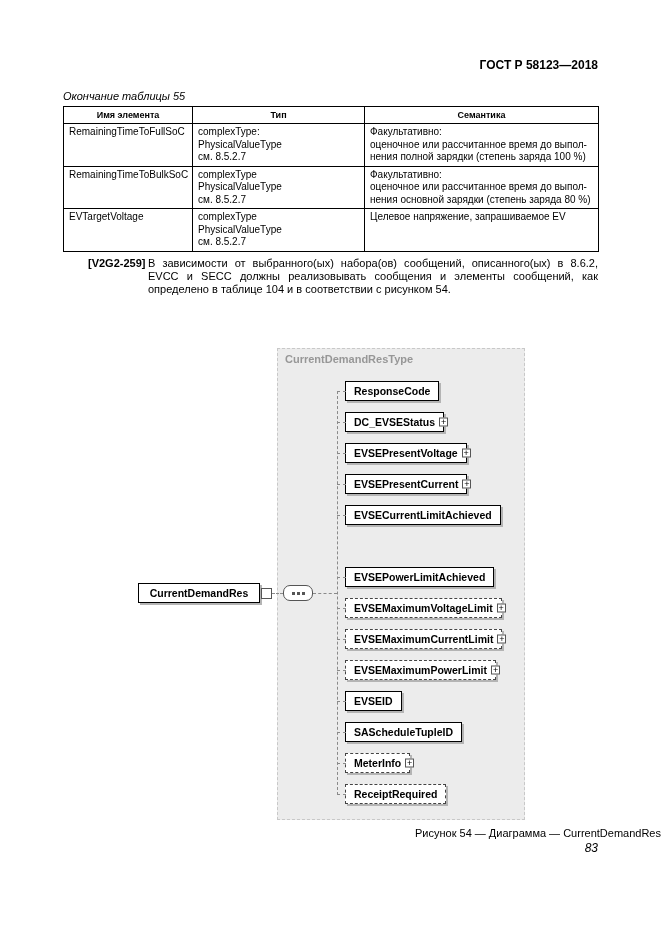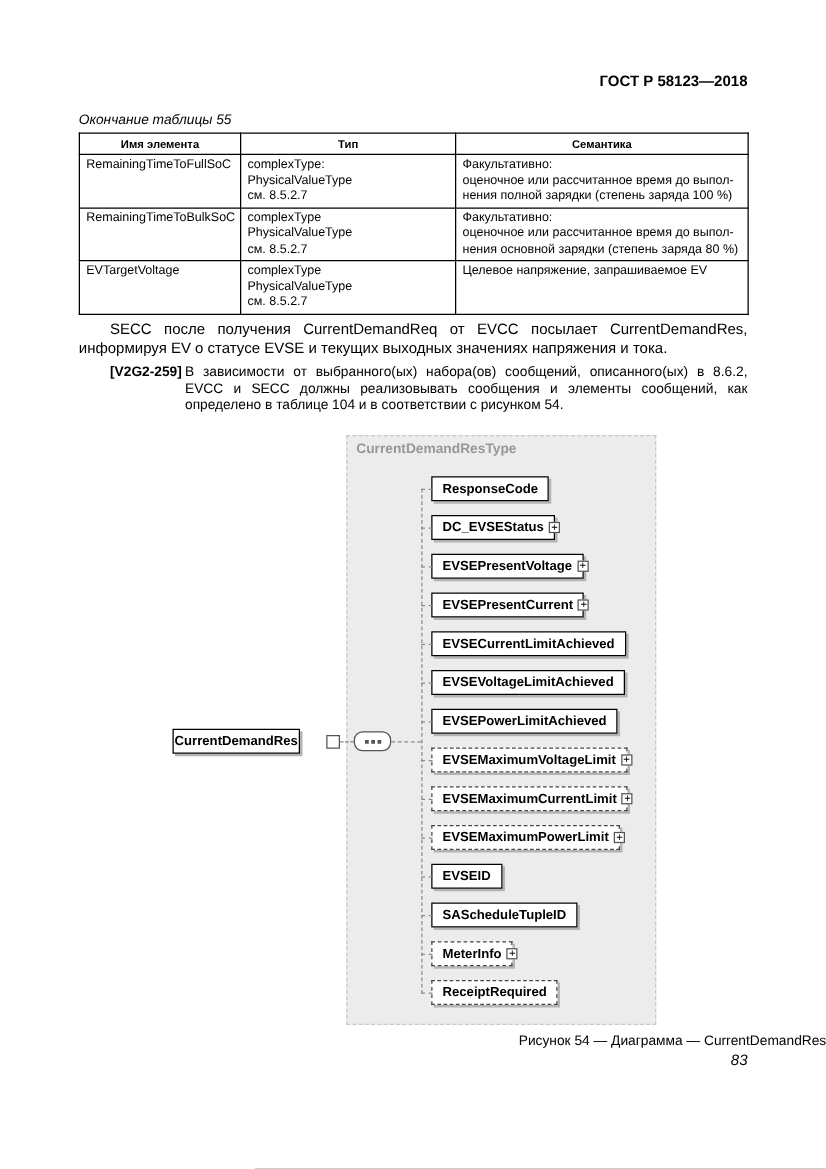--- a/index.html
+++ b/index.html
@@ -28,21 +28,21 @@
   .para { font-size:12px; line-height:1.3; text-align:justify; margin-top:4px; text-indent:25px; }
   .req { position:relative; margin-top:5px; margin-left:85px; font-size:11px; line-height:1.2; text-align:justify; }
   .req-label { position:absolute; left:-60px; top:0; font-weight:bold; white-space:nowrap; }
 
   
   .diagram { position:absolute; left:0; top:340px; width:661px; height:490px; }
   .panel { position:absolute; left:277px; top:8px; width:248px; height:472px;
            background:#ececec; border:1px dashed #c8c8c8; }
   .type-label { position:absolute; left:285px; top:13px; font-size:11px; font-weight:bold; color:#979797; }
 
-  .root-el { position:absolute; left:138px; top:243px; width:102px; height:20px;
+  .root-el { position:absolute; left:138px; top:243px; width:122px; height:20px;
              border:1px solid #000; background:#fff; box-shadow:2px 2px 0 #b4b4b4;
              font-size:10.5px; font-weight:bold; text-align:center; line-height:18px; white-space:nowrap; }
   .root-handle { position:absolute; left:261px; top:248px; width:11px; height:11px;
                  border:1px solid #555; background:#fff; }
   .hline { position:absolute; border-top:1px dashed #8a8a8a; height:0; }
   .lineA { left:272px; top:253px; width:11px; }
   .lineB { left:313px; top:253px; width:24px; }
   .trunk { position:absolute; left:337px; top:51px; height:404px; width:0; border-left:1px dashed #8a8a8a; }
 
   .seq { position:absolute; left:283px; top:245px; width:30px; height:16px;
@@ -119,21 +119,20 @@
             <div class="ln">PhysicalValueType</div>
             <div class="ln">см. 8.5.2.7</div>
           </td>
           <td class="mid">
             <div>Целевое напряжение, запрашиваемое EV</div>
           </td>
         </tr>
       </tbody>
     </table>
 
-    <div class="para">SECC после получения CurrentDemandReq от EVCC посылает CurrentDemandRes, информируя EV о статусе EVSE и текущих выходных значениях напряжения и тока.</div>
     <div class="req">
       <span class="req-label">[V2G2-259]</span>
       <span>В зависимости от выбранного(ых) набора(ов) сообщений, описанного(ых) в 8.6.2, EVCC и SECC должны реализовывать сообщения и элементы сообщений, как определено в таблице 104 и в соответствии с рисунком 54.</span>
     </div>
   </div>
 
   <div class="diagram">
     <div class="panel"></div>
     <div class="type-label">CurrentDemandResType</div>
 
@@ -146,21 +145,20 @@
         <i></i>
         <i></i>
       </div>
     <div class="hline lineB"></div>
 
     <div class="el" style="top:41px"><span>ResponseCode</span></div>
     <div class="el" style="top:72px"><span>DC_EVSEStatus</span><span class="plus">+</span></div>
     <div class="el" style="top:103px"><span>EVSEPresentVoltage</span><span class="plus">+</span></div>
     <div class="el" style="top:134px"><span>EVSEPresentCurrent</span><span class="plus">+</span></div>
     <div class="el" style="top:165px"><span>EVSECurrentLimitAchieved</span></div>
-    <div class="el" style="top:196px"><span>EVSEVoltageLimitAchieved</span></div>
     <div class="el" style="top:227px"><span>EVSEPowerLimitAchieved</span></div>
     <div class="el opt" style="top:258px"><span>EVSEMaximumVoltageLimit</span><span class="plus">+</span></div>
     <div class="el opt" style="top:289px"><span>EVSEMaximumCurrentLimit</span><span class="plus">+</span></div>
     <div class="el opt" style="top:320px"><span>EVSEMaximumPowerLimit</span><span class="plus">+</span></div>
     <div class="el" style="top:351px"><span>EVSEID</span></div>
     <div class="el" style="top:382px"><span>SAScheduleTupleID</span></div>
     <div class="el opt" style="top:413px"><span>MeterInfo</span><span class="plus">+</span></div>
     <div class="el opt" style="top:444px"><span>ReceiptRequired</span></div>
   </div>
 

